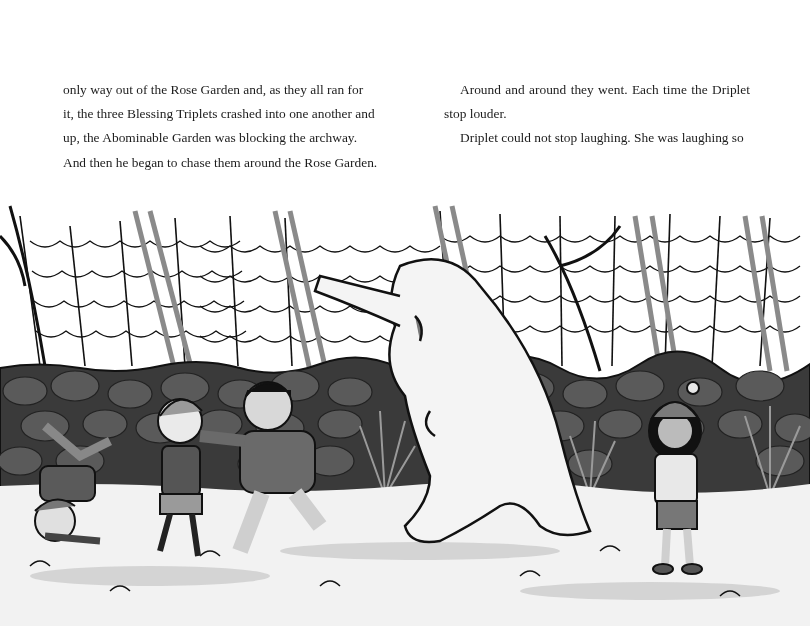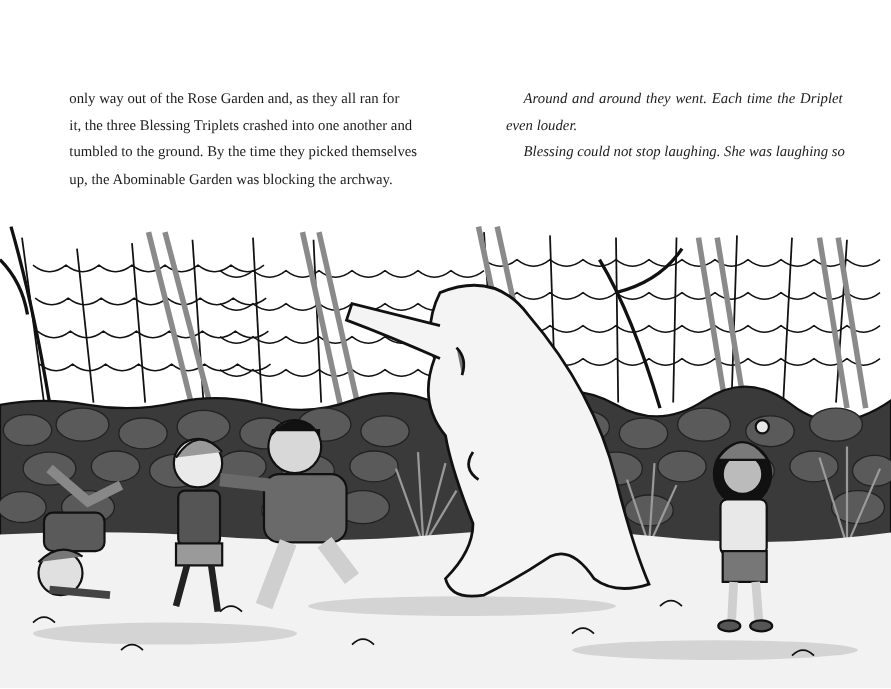--- a/index.html
+++ b/index.html
@@ -8,46 +8,46 @@
 
     .text-col {
       position: absolute;
       top: 78px;
       font-size: 13.4px;
       line-height: 24.2px;
       text-align: justify;
       text-align-last: left;
     }
     .text-col.left { left: 63px; width: 294px; }
-    .text-col.right { left: 460px; width: 306px; font-style: italic; }
+    .text-col.right { left: 444px; width: 306px; }
     .line { display: block; white-space: nowrap; text-align-last: justify; }
     .line.last { text-align-last: left; }
     .line.indent { padding-left: 16px; }
 
     .illustration {
       position: absolute;
       left: 0; top: 196px;
       width: 810px; height: 430px;
     }
     .illustration svg { display: block; width: 810px; height: 430px; }
   </style>
 </head>
 <body>
 
 <div class="text-col left">
   <span class="line">only way out of the Rose Garden and, as they all ran for</span>
   <span class="line">it, the three Blessing Triplets crashed into one another and</span>
-  <span class="line">tumbled to the ground. By the time they picked themselves</span>
   <span class="line">up, the Abominable Garden was blocking the archway.</span>
+  <span class="line">And then he began to chase them around the Rose Garden.</span>
 </div>
 
 <div class="text-col right">
   <span class="line indent">Around and around they went. Each time the Driplet</span>
-  <span class="line last">even louder.</span>
-  <span class="line indent last">Blessing could not stop laughing. She was laughing so</span>
+  <span class="line last">stop louder.</span>
+  <span class="line indent last">Driplet could not stop laughing. She was laughing so</span>
 </div>
 
 <div class="illustration">
   <svg viewBox="0 0 810 430" xmlns="http://www.w3.org/2000/svg">
 
     <g stroke="#111" stroke-width="1.6" fill="none">
       <path d="M20 20 L40 170"></path>
         <path d="M70 30 L85 170"></path>
         <path d="M120 25 L132 170"></path>
       <path d="M175 22 L185 170"></path>

